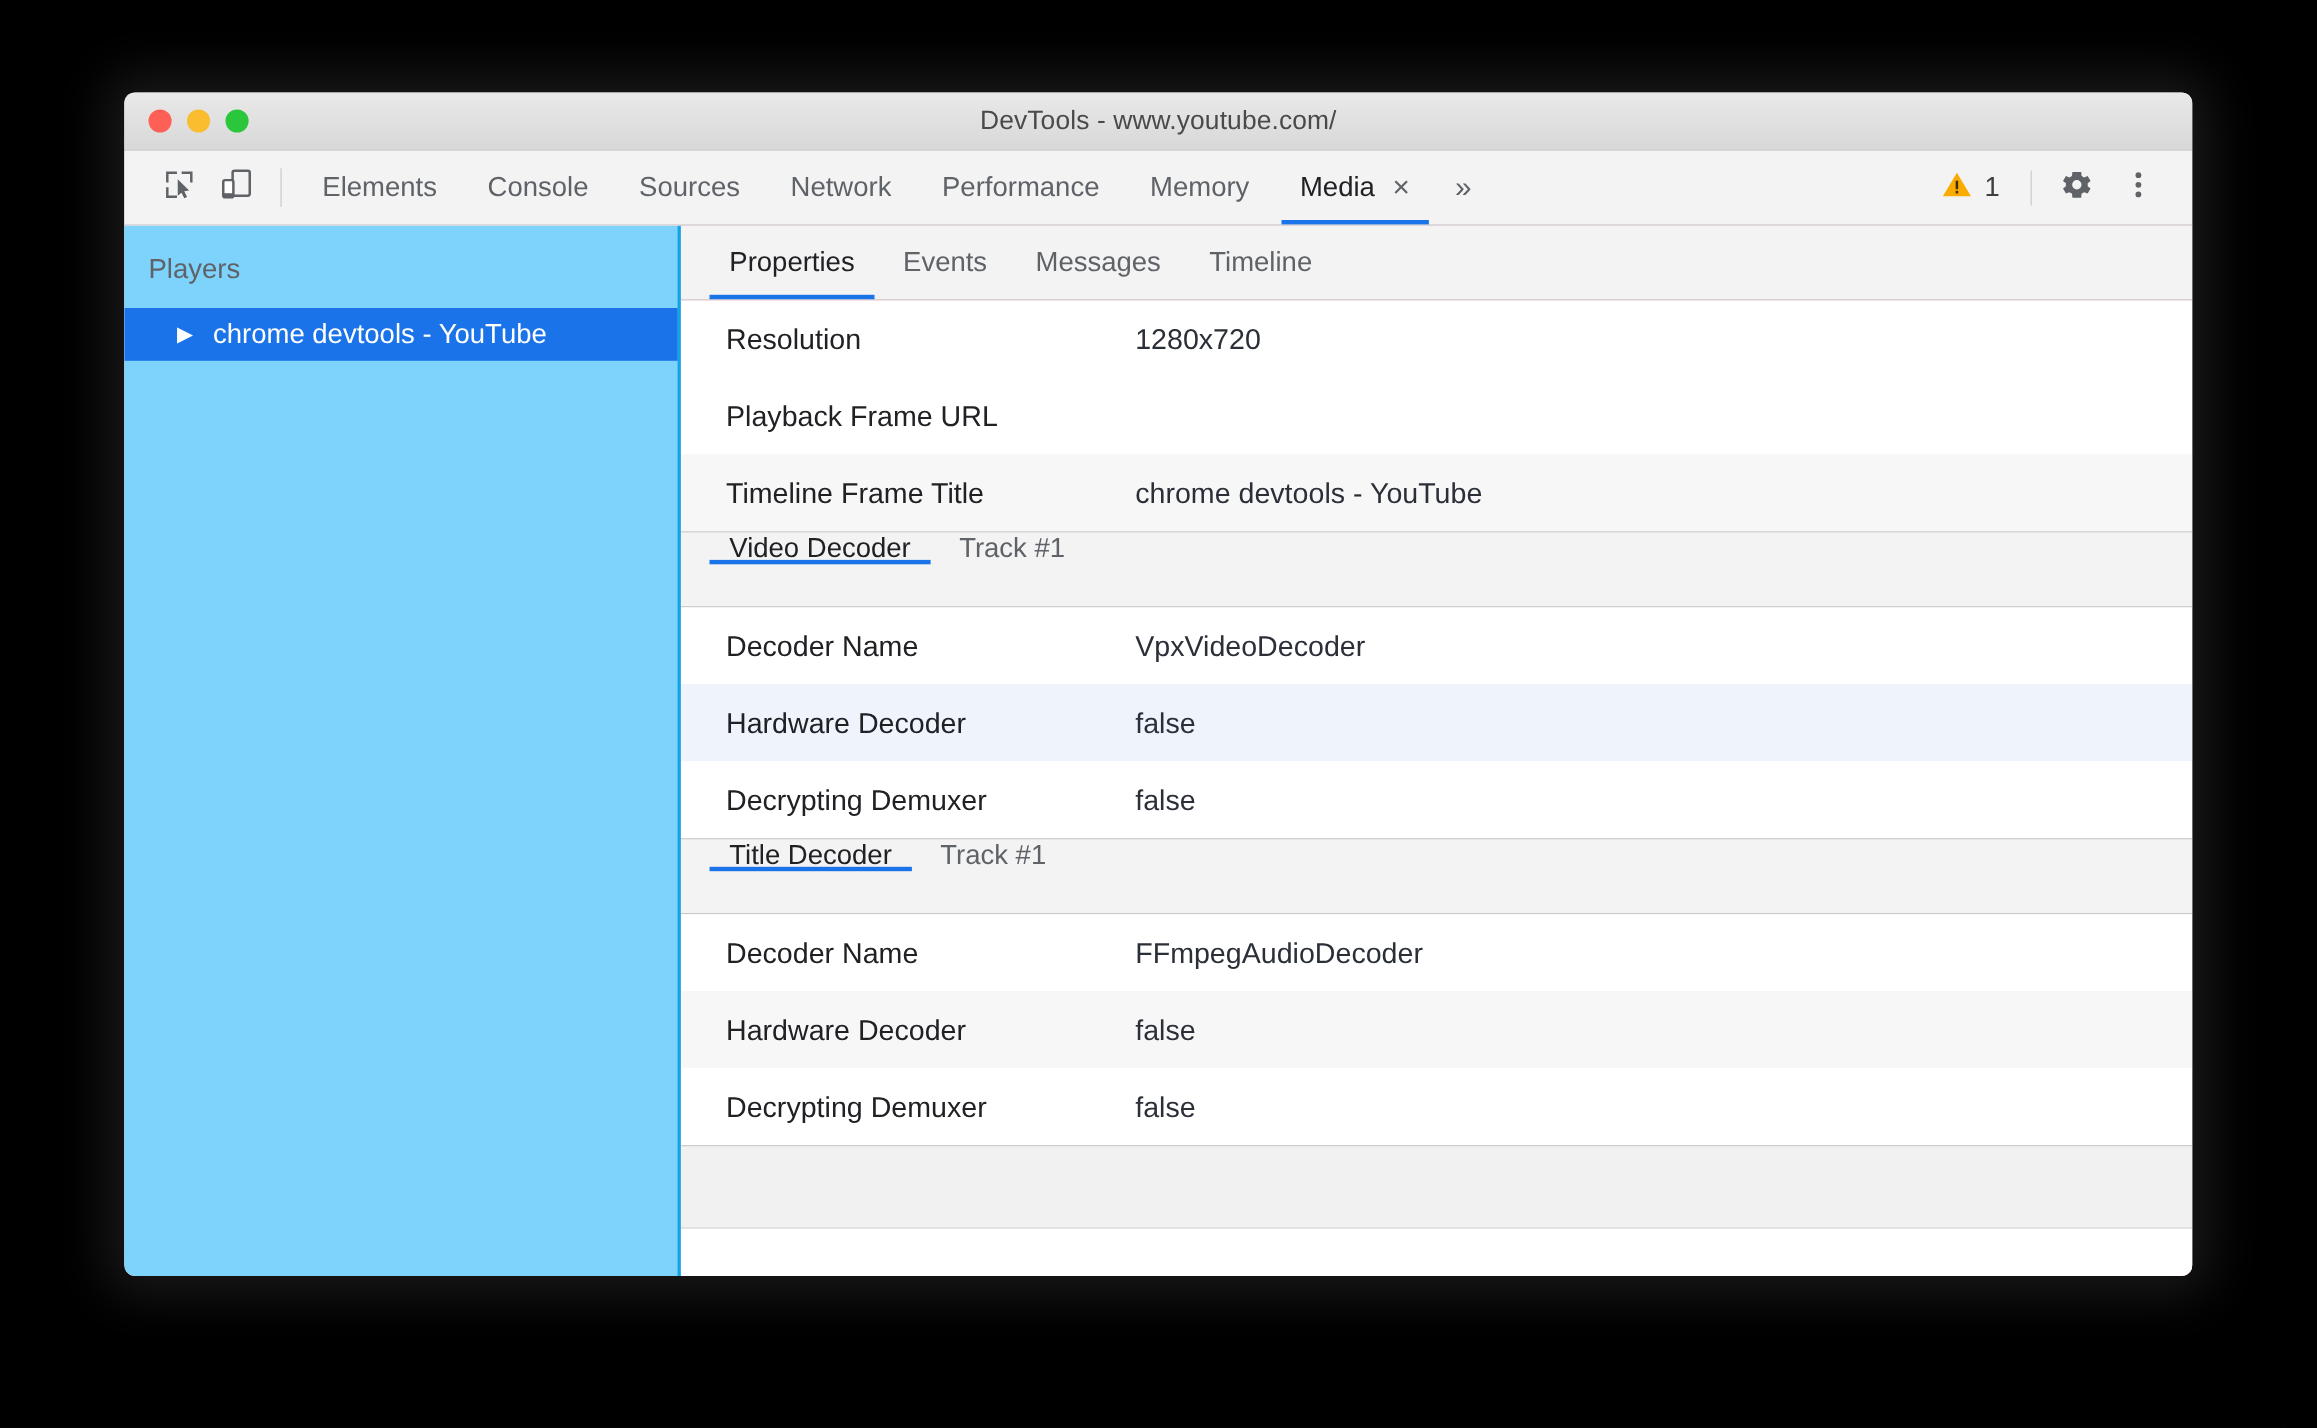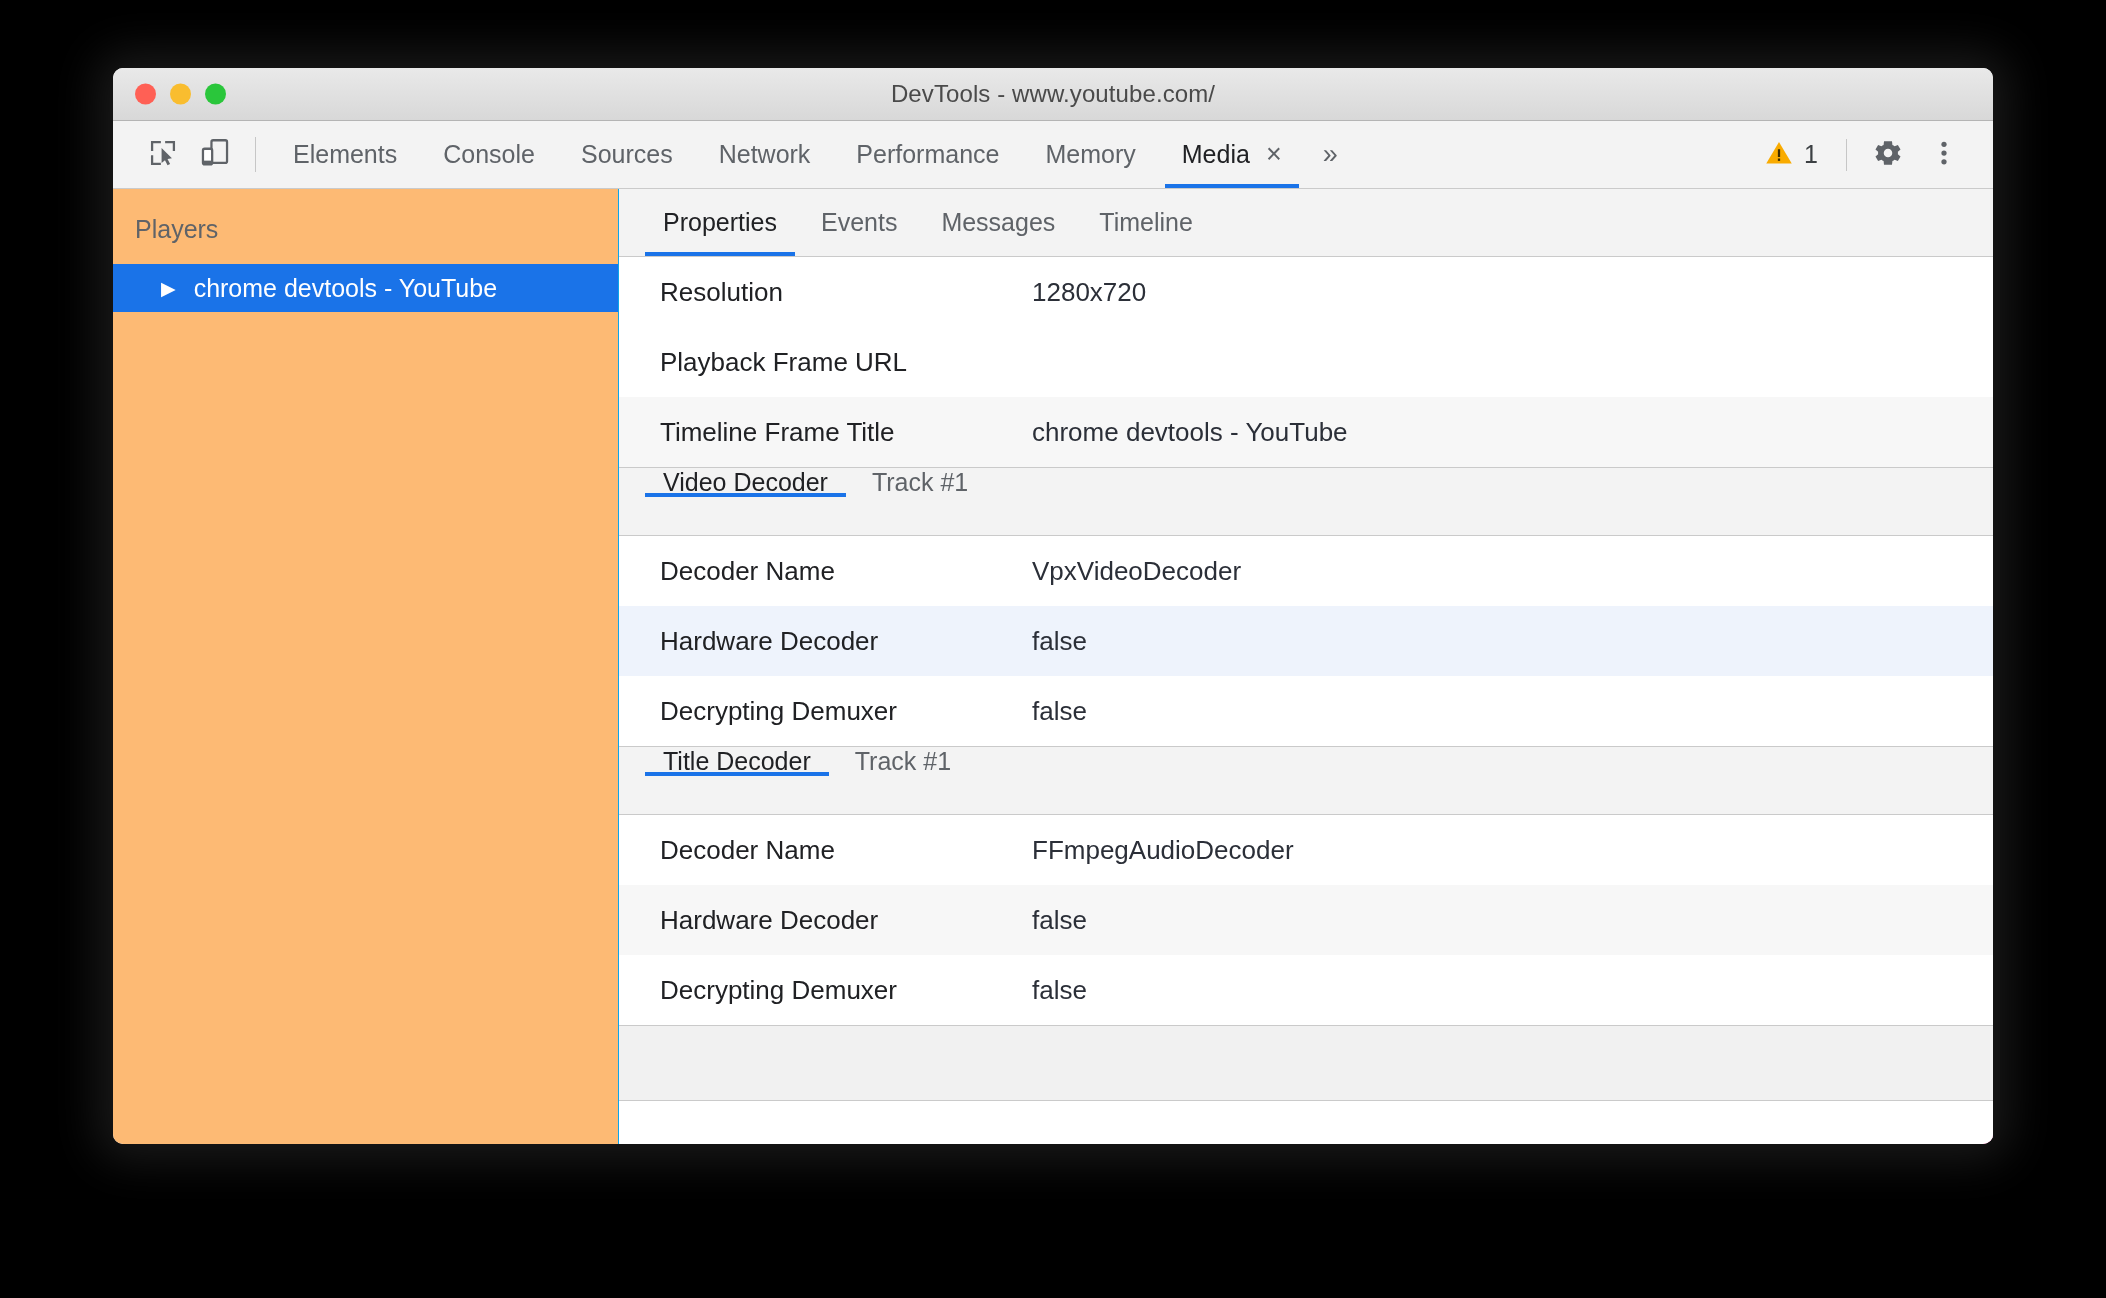--- a/index.html
+++ b/index.html
@@ -16,21 +16,21 @@
     position: relative;
     width: 2106px;
     height: 1298px;
     background: #000000;
   }
 
   
   .window {
     position: absolute;
     left: 113px;
-    top: 68px;
+    top: 84px;
     width: 1880px;
     height: 1076px;
     background: #ffffff;
     border-radius: 10px;
     overflow: hidden;
     box-shadow: 0 0 46px 16px rgba(255,255,255,0.10);
   }
 
   
   .titlebar {
@@ -165,22 +165,22 @@
 
   
   .dt-body {
     display: flex;
     height: calc(1076px - 52px - 68px);
   }
 
   
   .sidebar {
     width: 506px;
-    background: #fdba74;
-    border-right: 1px solid #0ea5e9;
+    background: #7dd3fc;
+    border-right: 3px solid #0ea5e9;
     box-sizing: border-box;
     flex: 0 0 506px;
   }
   .sidebar-title {
     font-size: 25px;
     color: #5f6368;
     padding: 26px 0 20px 22px;
     user-select: none;
   }
   .player-row {

